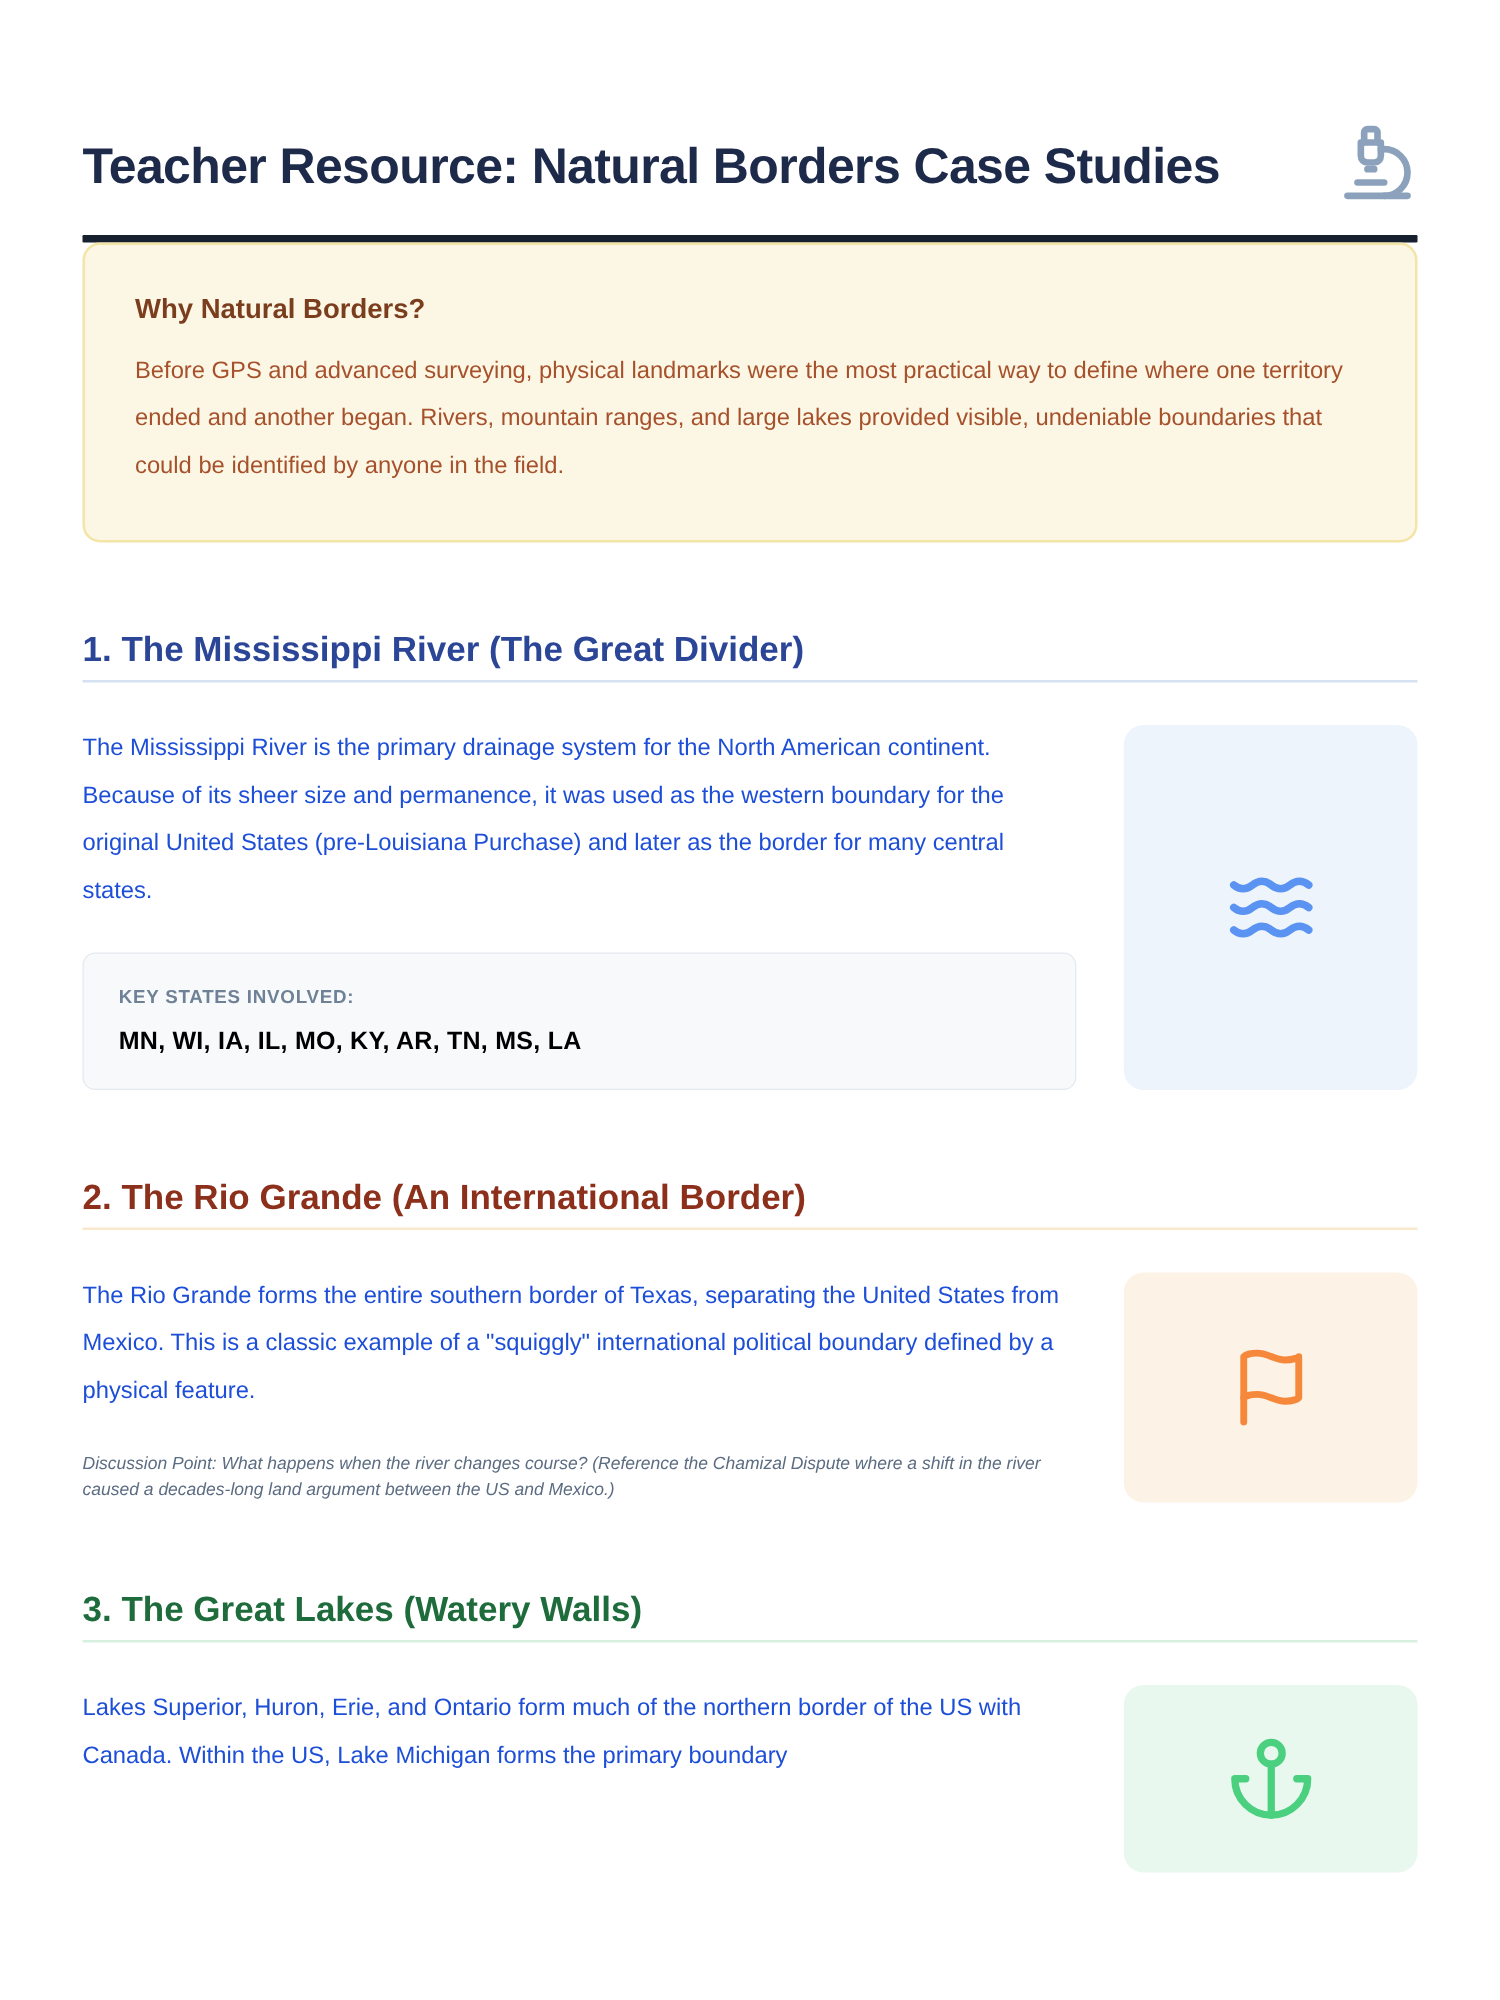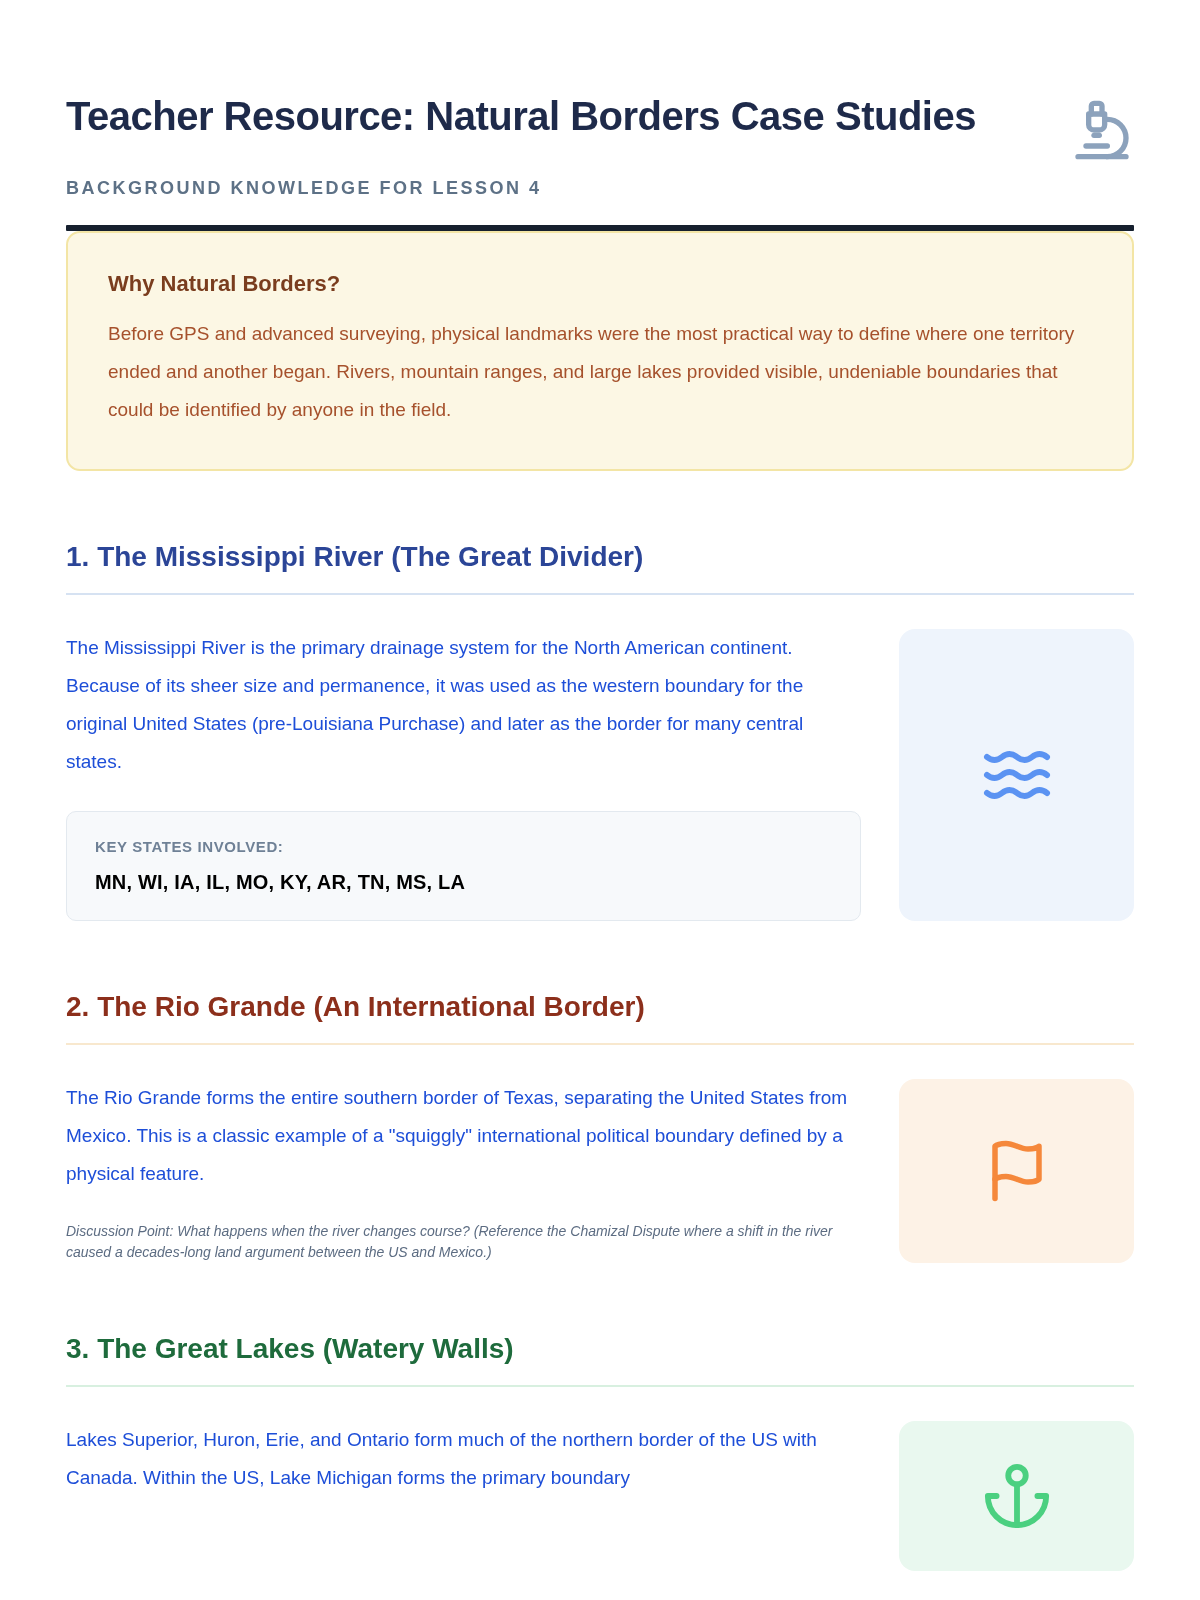--- a/index.html
+++ b/index.html
@@ -1,34 +1,34 @@
 <!DOCTYPE html>
 <html><head>
 <meta charset="utf-8">
 <style>
   * { margin: 0; padding: 0; box-sizing: border-box; }
   html, body { width: 1200px; height: 1600px; overflow: hidden; background: #ffffff; }
   body { font-family: "Liberation Sans", sans-serif; color: #46566C; }
   .page { width: 1200px; height: 1600px; padding: 70px 66px 0 66px; overflow: hidden; }
 
   
-  .header-row { display: flex; align-items: center; }
+  .header-row { display: flex; align-items: flex-end; }
   .title { flex: 1; font-size: 40px; font-weight: 700; color: #1E2A4A; line-height: 1.42; letter-spacing: -0.5px; }
   .scope-icon { width: 70px; flex-shrink: 0; color: #8CA2BC; margin-top: 28px; display: flex; justify-content: flex-end; }
   .subtitle { margin-top: 16px; font-size: 18px; font-weight: 700; letter-spacing: 2.5px; color: #5D7186; }
   .top-rule { margin-top: 26px; height: 6px; background: #16202E; border-radius: 1px; }
 
   
   .callout { background: #FCF7E4; border: 2px solid #F3E5A5; border-radius: 14px; padding: 38px 40px 40px 40px; }
   .callout-title { font-size: 22px; font-weight: 700; color: #7A3D1E; }
   .callout-body { margin-top: 18px; font-size: 19px; line-height: 2.0; color: #A6512C; }
 
   
   .section { margin-top: 70px; }
-  .section-heading { font-size: 28px; font-weight: 700; padding-bottom: 20px; border-bottom: 2px solid transparent; }
+  .section-heading { font-size: 28px; font-weight: 700; padding-bottom: 8px; border-bottom: 2px solid transparent; }
   .sec-blue  .section-heading { color: #2B4597; border-bottom-color: #D6E2F2; }
   .sec-red   .section-heading { color: #8C2F1B; border-bottom-color: #F8E8CE; }
   .sec-green .section-heading { color: #1E6B3C; border-bottom-color: #D8F0E0; }
 
   .section-body { display: flex; gap: 38px; margin-top: 34px; align-items: stretch; }
   .text-col { flex: 1; min-width: 0; }
   .para { font-size: 19px; line-height: 2.0; color: #1d4ed8; }
 
   .keybox { margin-top: 30px; background: #F7F9FB; border: 1px solid #E3E9EF; border-radius: 10px; padding: 26px 28px; }
   .keybox-label { font-size: 15px; font-weight: 700; letter-spacing: 0.6px; color: #6F8196; }
@@ -53,21 +53,20 @@
       <svg width="64" height="64" viewBox="0 0 24 24" fill="none" stroke="currentColor" stroke-width="2" stroke-linecap="round" stroke-linejoin="round">
         <path d="M6 18h8"></path>
           <path d="M3 22h18"></path>
           <path d="M14 22a7 7 0 1 0 0-14h-1"></path>
         <path d="M9 14h2"></path>
           <path d="M9 12a2 2 0 0 1-2-2V6h6v4a2 2 0 0 1-2 2Z"></path>
         <path d="M12 6V3a1 1 0 0 0-1-1H9a1 1 0 0 0-1 1v3"></path>
       </svg>
     </span>
   </div>
-  <div class="subtitle">BACKGROUND KNOWLEDGE FOR LESSON 4</div>
   <div class="top-rule"></div>
 
   <div class="callout">
     <div class="callout-title">Why Natural Borders?</div>
     <p class="callout-body">Before GPS and advanced surveying, physical landmarks were the most practical way to define where one territory ended and another began. Rivers, mountain ranges, and large lakes provided visible, undeniable boundaries that could be identified by anyone in the field.</p>
   </div>
 
   <div class="section sec-blue">
     <h2 class="section-heading">1. The Mississippi River (The Great Divider)</h2>
     <div class="section-body">

